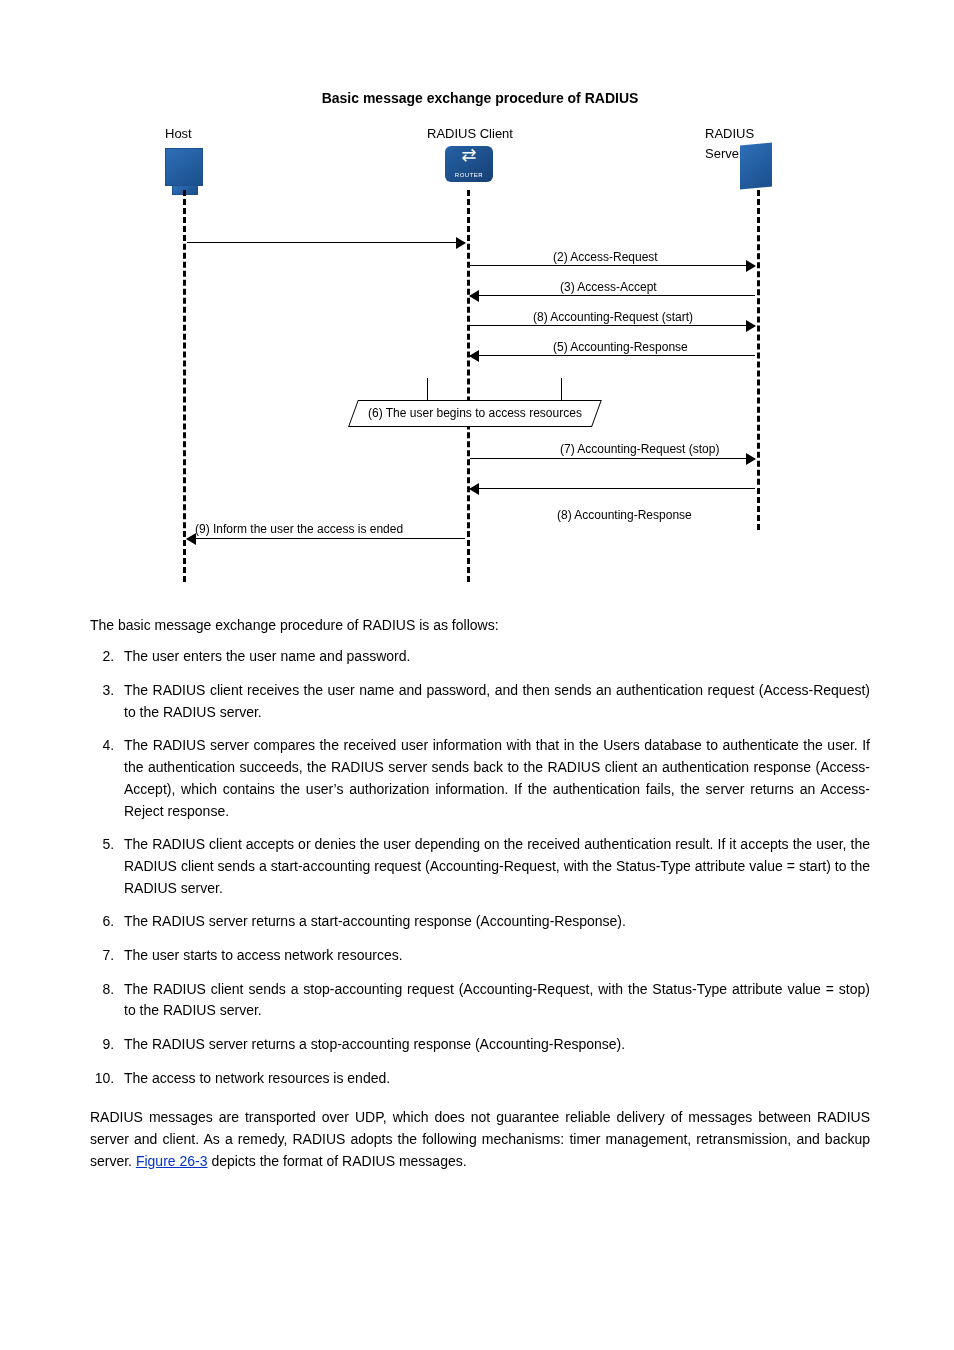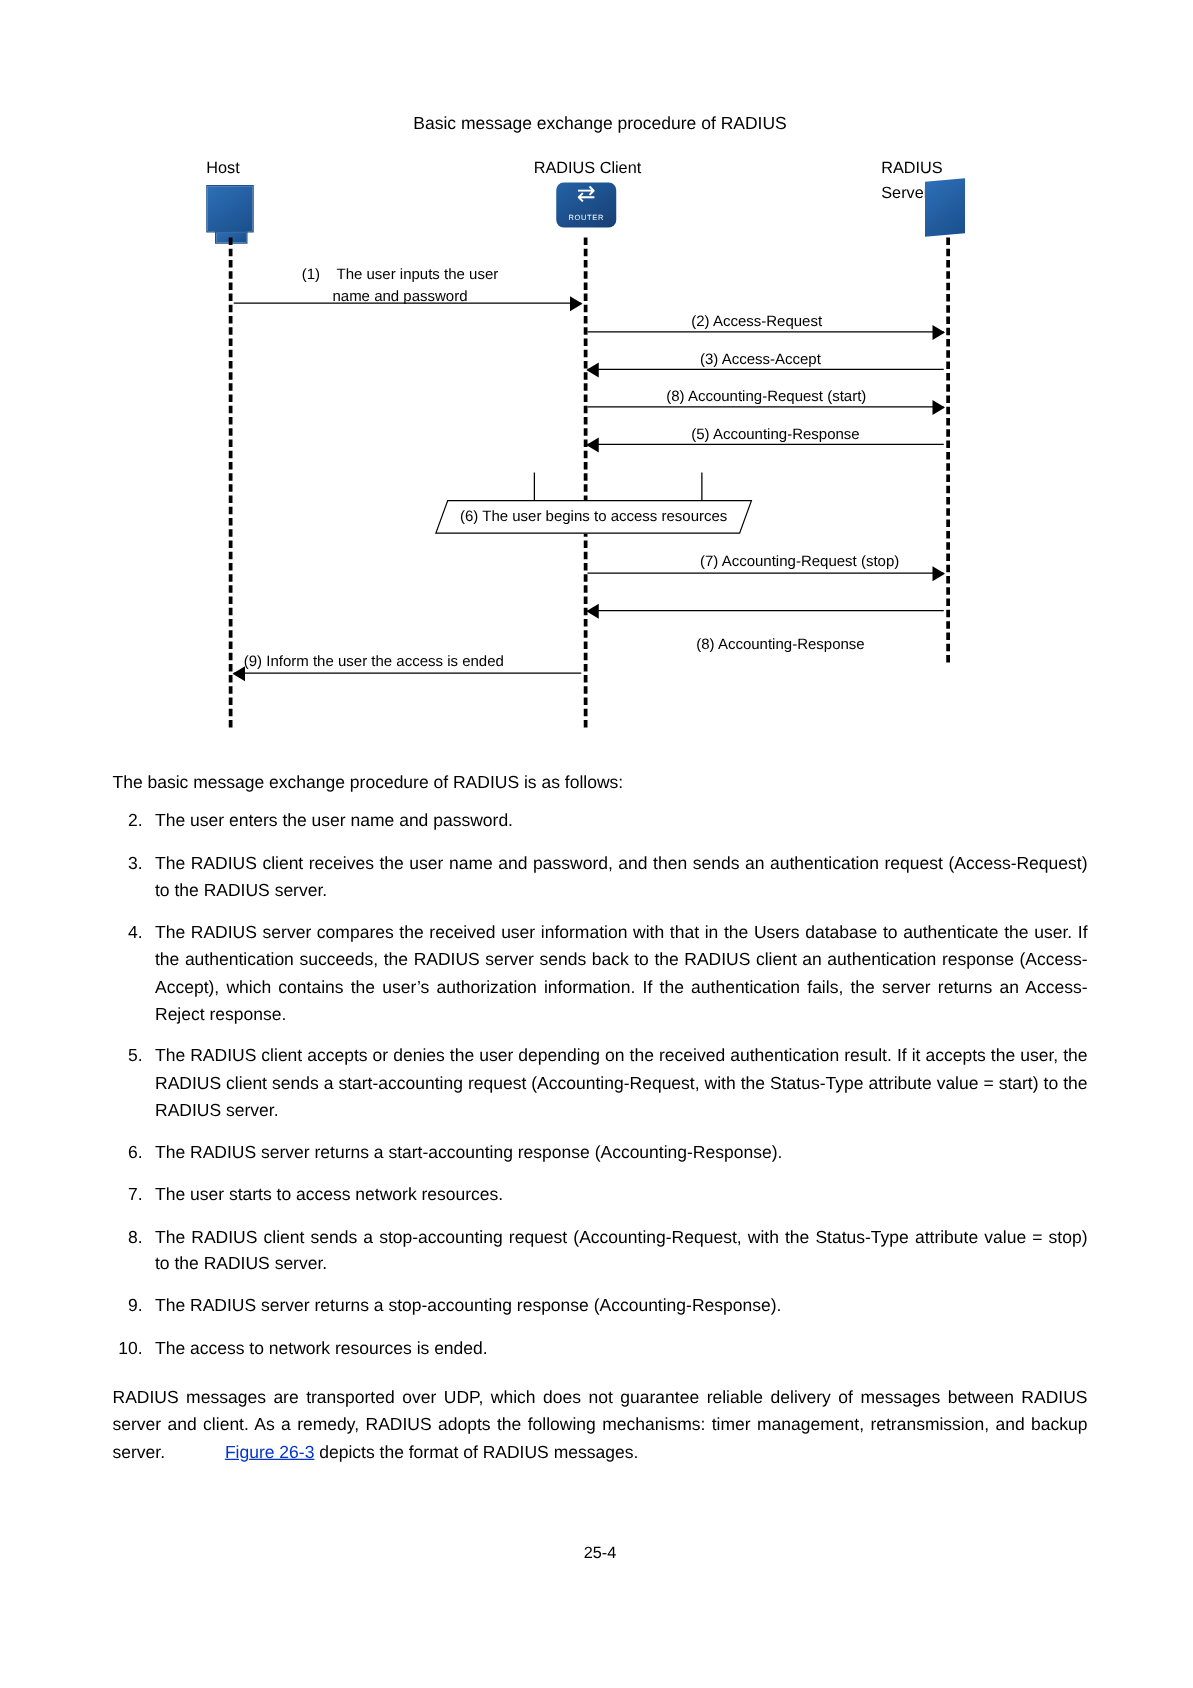--- a/index.html
+++ b/index.html
@@ -15,20 +15,21 @@
     width: 780px;
     margin: 0 auto;
     padding: 80px 90px 40px 90px; 
     box-sizing: content-box;
   }
   .fig-caption {
     text-align: center;
     font-size: 14px;
     margin-bottom: 10px;
     margin-top: 8px;
+    font-weight: bold;
   }
   
   .diagram {
     position: relative;
     width: 630px;
     height: 470px;
     margin: 0 auto 25px auto;
   }
   .lbl {
     position: absolute;
@@ -124,21 +125,21 @@
   .prose p { margin: 10px 0; text-align: justify; }
   ol.steps {
     margin: 6px 0 18px 0;
     padding-left: 28px;
   }
   ol.steps > li {
     text-align: justify;
     margin-bottom: 12px;
     padding-left: 6px;
   }
-  .figref { color: #0033cc; text-decoration: underline; margin-left: 44px; }
+  .figref { color: #0033cc; text-decoration: underline; }
   .pagenum {
     text-align: center;
     font-size: 13px;
     margin-top: 60px;
   }
 </style>
 </head>
 <body>
 
 <div class="page">
@@ -152,22 +153,20 @@
     <div class="lbl" style="left:540px; top:4px;">RADIUS Server</div>
 
     <div class="host-icon"></div>
     <div class="client-icon"></div>
     <div class="server-icon"></div>
 
     <div class="lifeline lhost"></div>
     <div class="lifeline lclient"></div>
     <div class="lifeline lserver"></div>
 
-    <div class="lbl small" style="left:40px; top:90px; width:230px; text-align:center; white-space:pre;">(1)    The user inputs the user
-name and password</div>
     <div class="arrow to-right" style="left:22px; top:122px; width:278px;"></div>
 
     <div class="lbl small" style="left:388px; top:128px;">(2)    Access-Request</div>
     <div class="arrow to-right" style="left:305px; top:145px; width:285px;"></div>
 
     <div class="lbl small" style="left:395px; top:158px;">(3)    Access-Accept</div>
     <div class="arrow to-left" style="left:305px; top:175px; width:285px;"></div>
 
     <div class="lbl small" style="left:368px; top:188px;">(8)    Accounting-Request (start)</div>
     <div class="arrow to-right" style="left:305px; top:205px; width:285px;"></div>
@@ -207,14 +206,13 @@
       <li>The access to network resources is ended.</li>
     </ol>
 
     <p>
       <span>RADIUS messages are transported over UDP, which does not guarantee reliable delivery of messages between RADIUS server and client. As a remedy, RADIUS adopts the following mechanisms: timer management, retransmission, and backup server. </span>
       <a class="figref" href="#">Figure 26-3</a>
       <span> depicts the format of RADIUS messages.</span>
     </p>
   </div>
 
-  <div class="pagenum">25-4</div>
 </div>
 
 </body></html>

